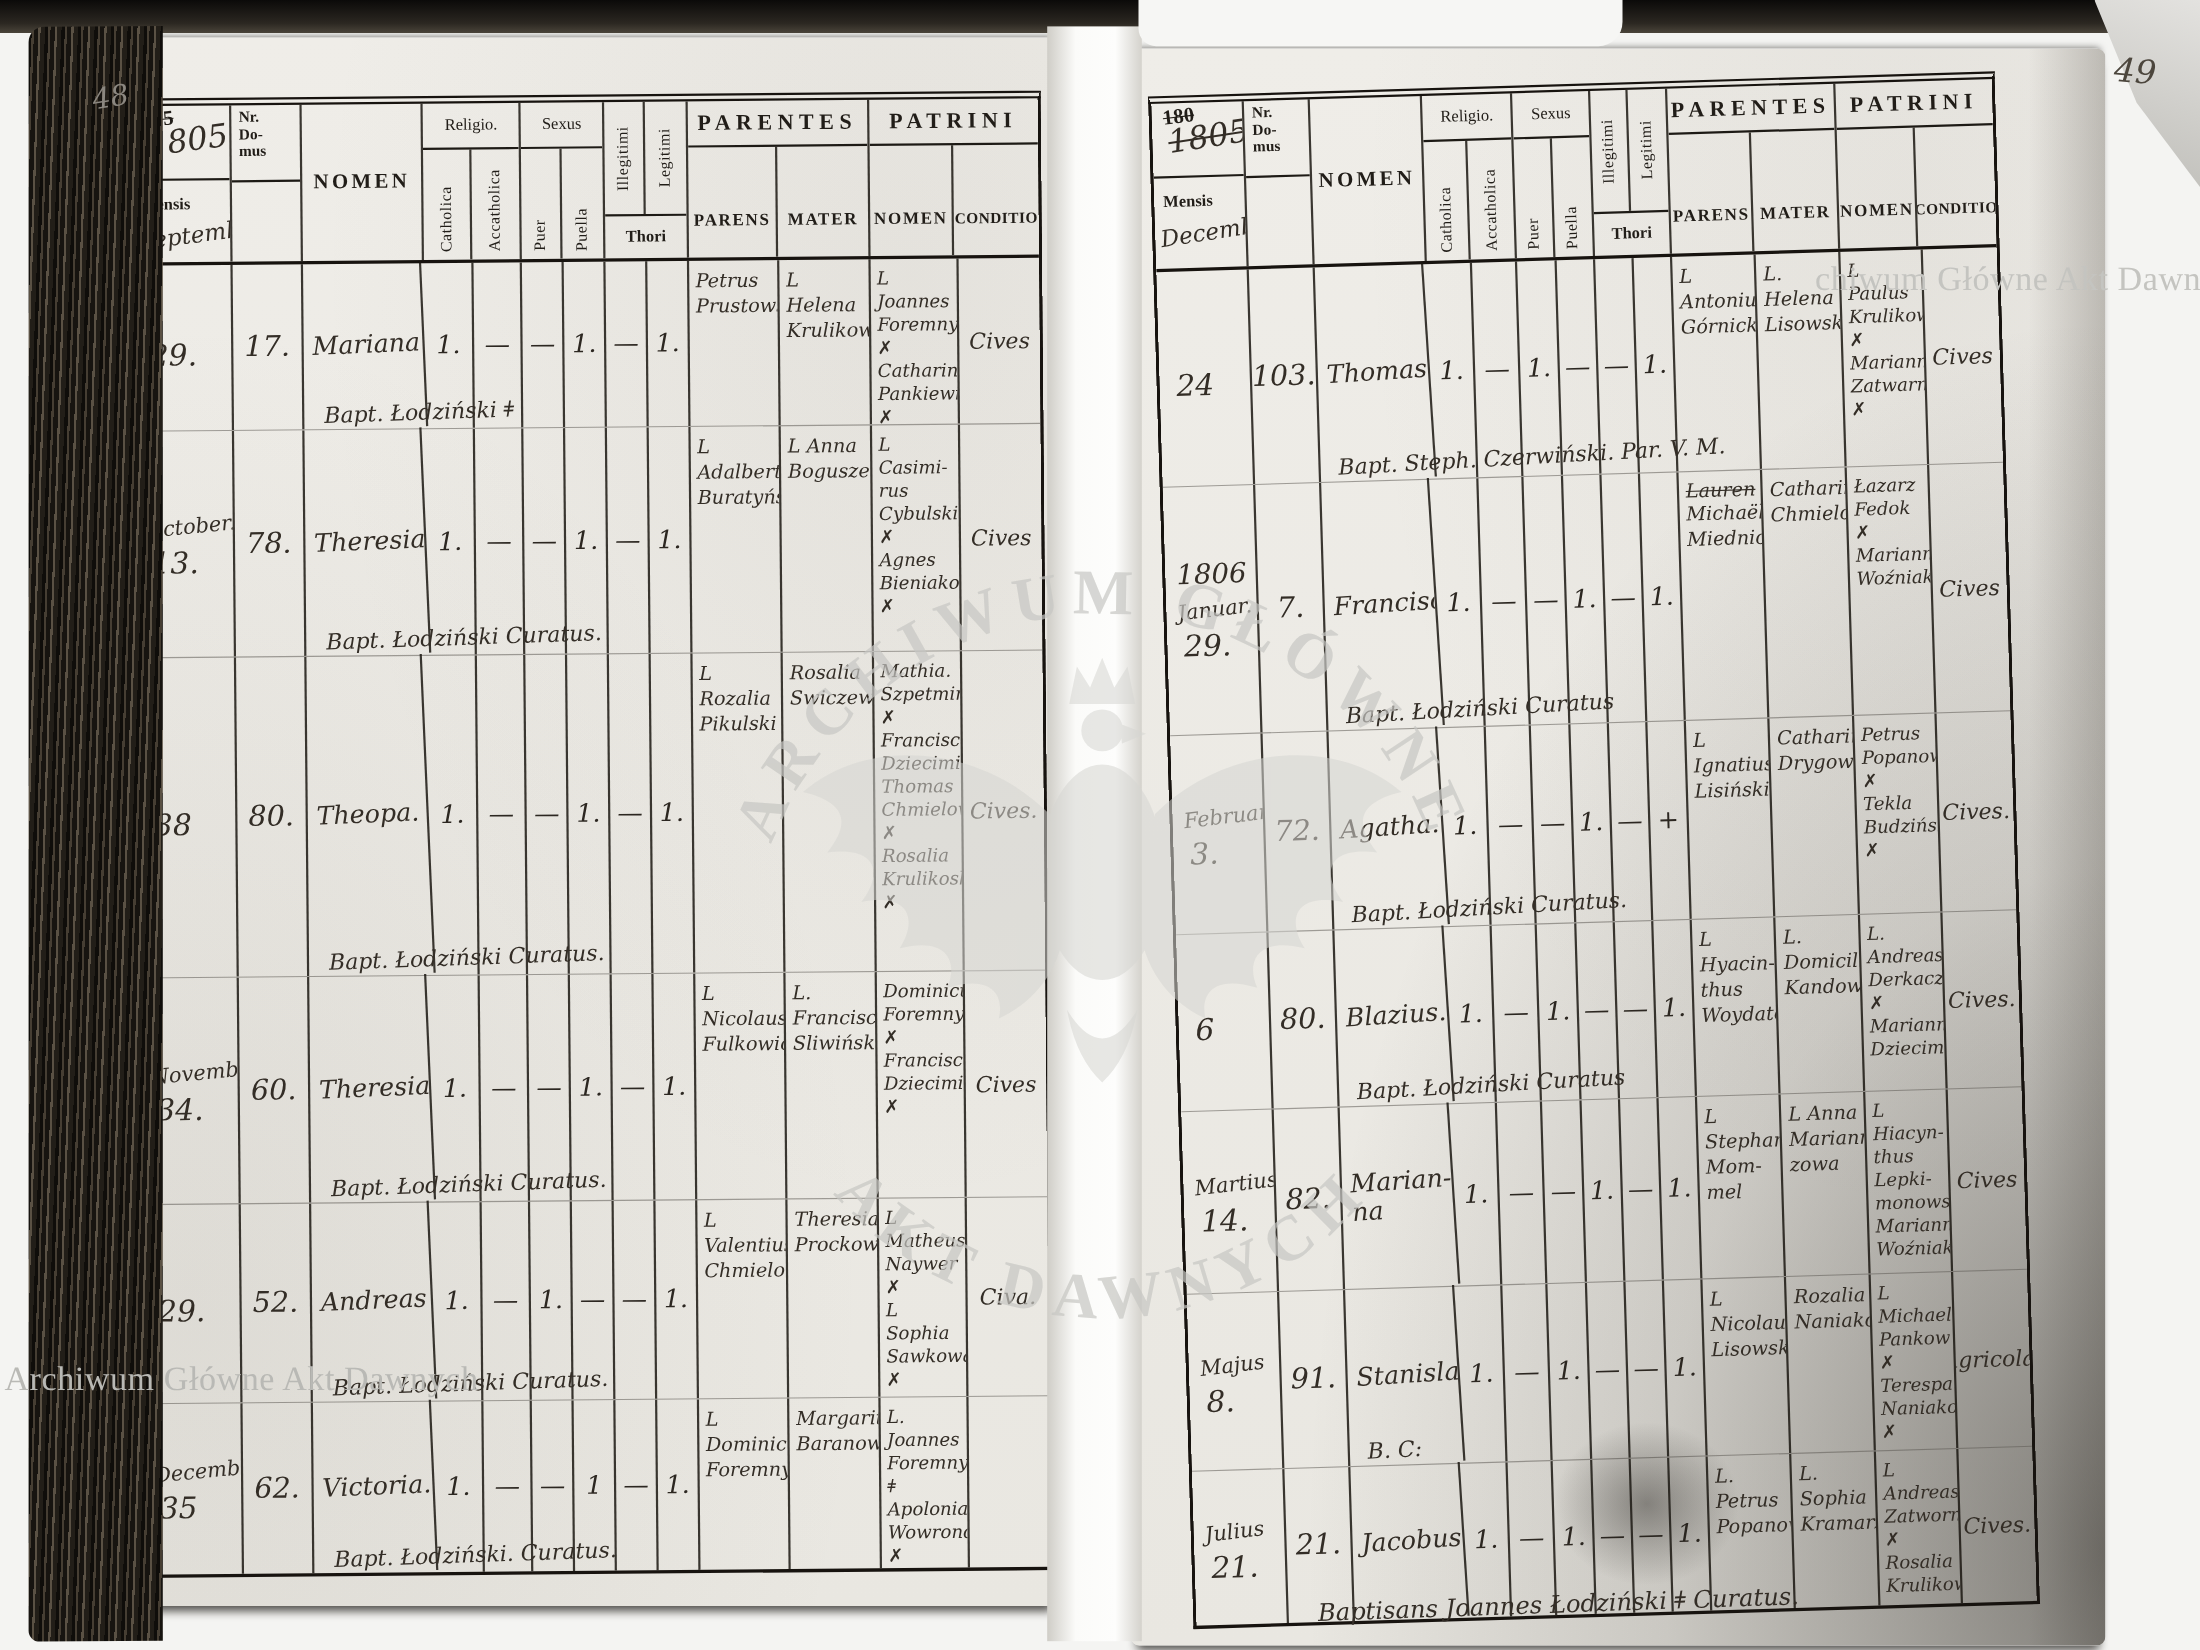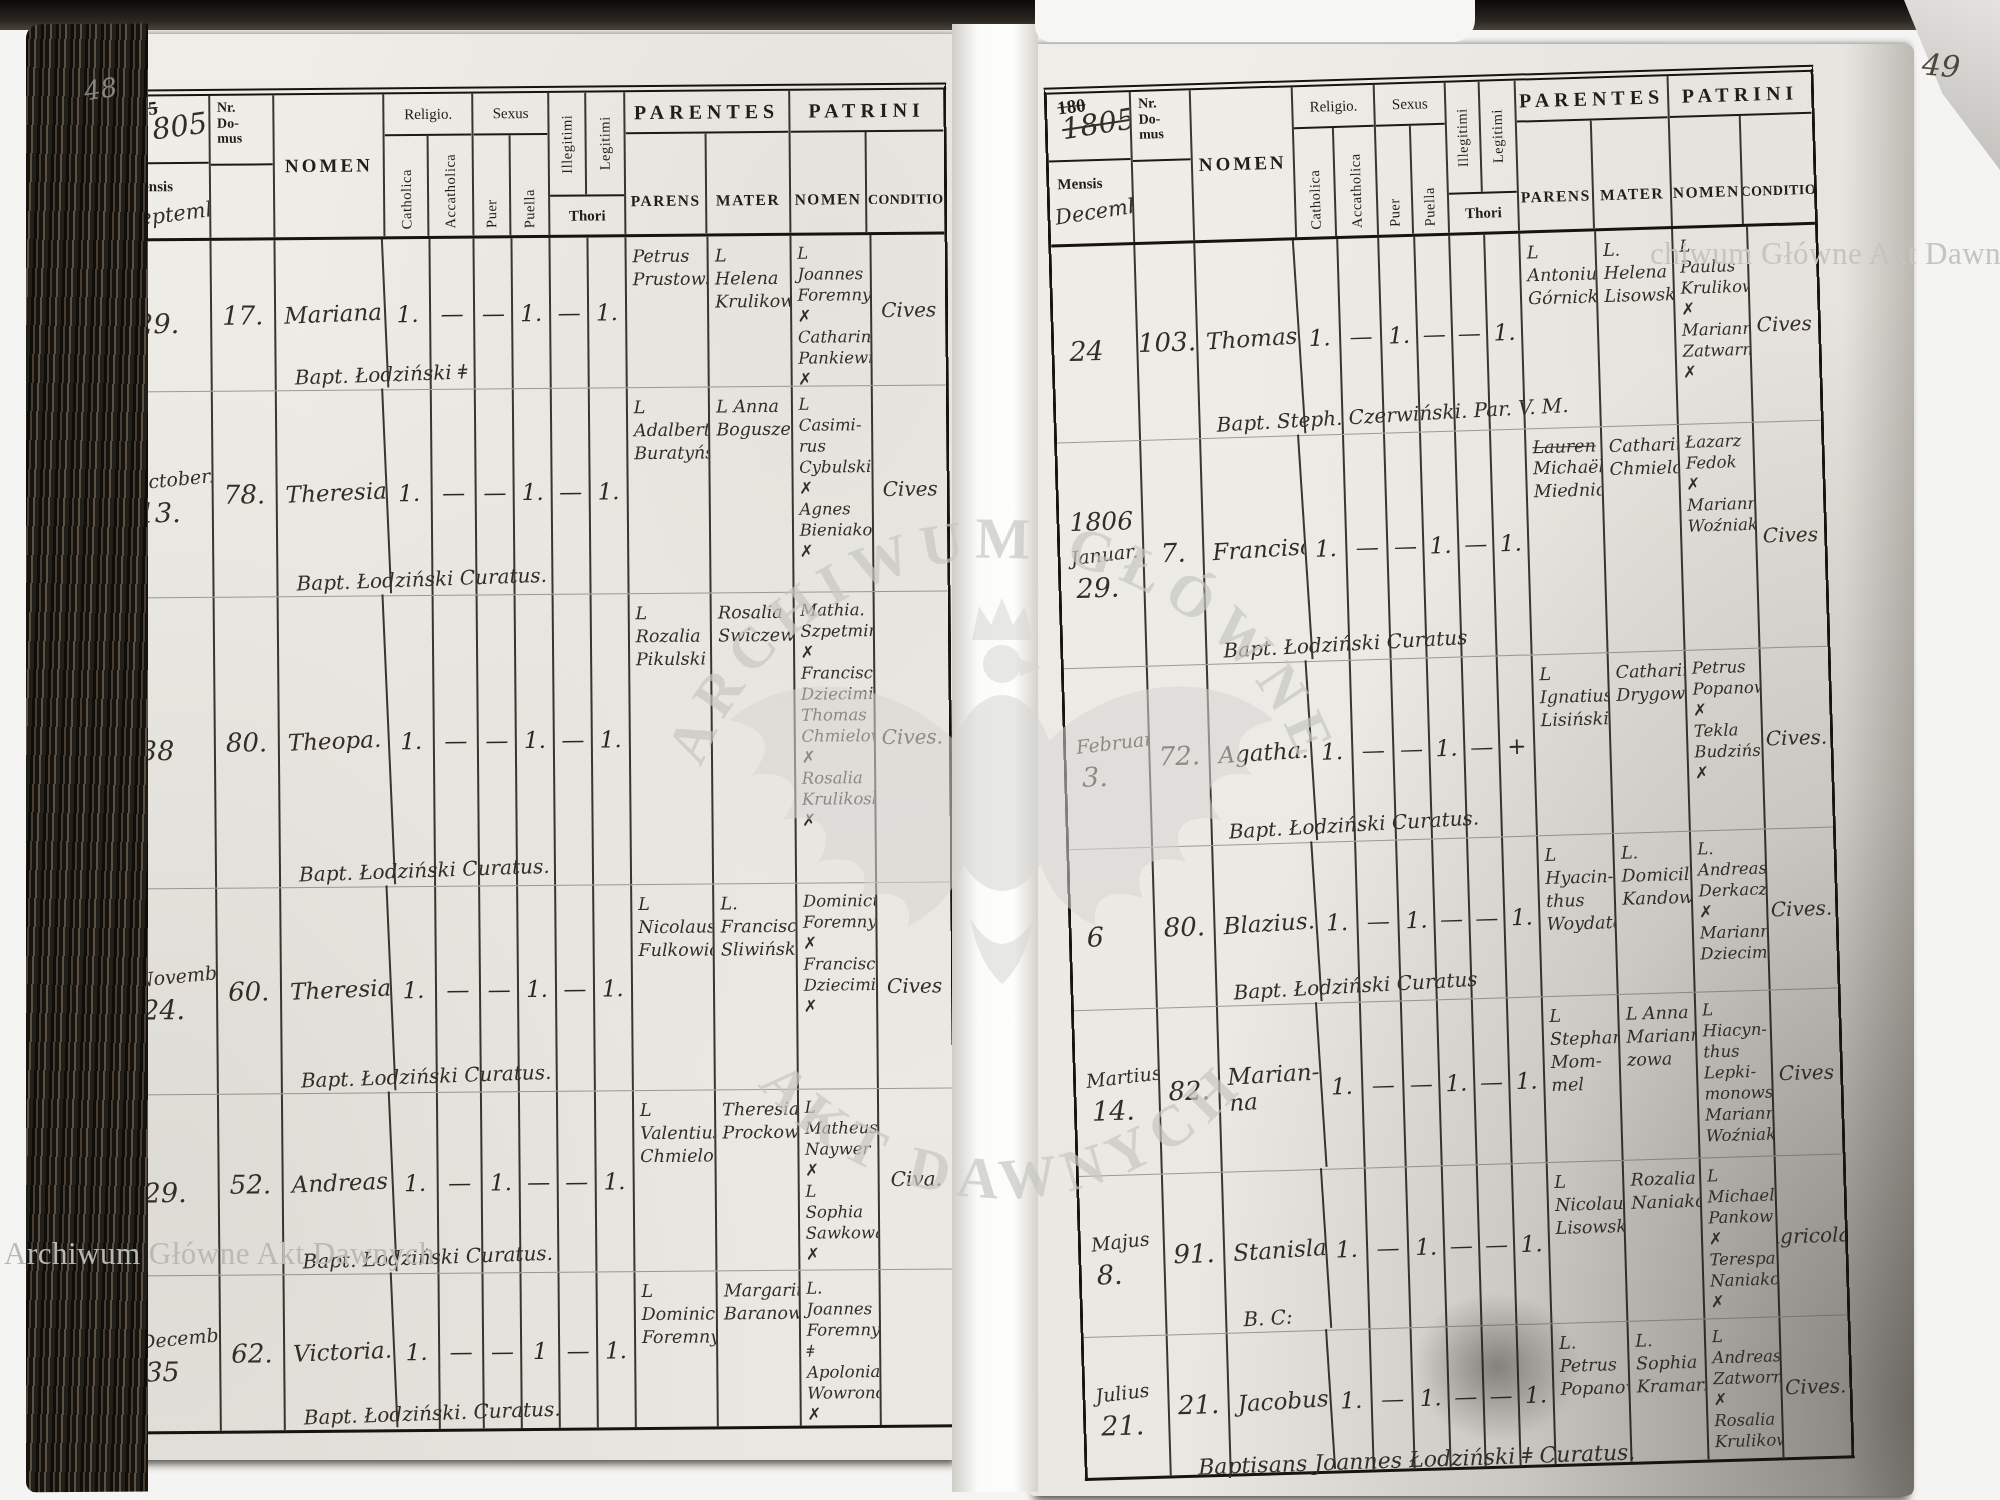--- a/index.html
+++ b/index.html
@@ -319,21 +319,21 @@
 Rosalia
 Krulikoska ✗</span>
             </div>
             <div class="c cond hw">Cives.</div>
             <div class="bapt hw">Bapt. Łodziński Curatus.</div>
           </div>
           <div class="row">
             <div class="c mensis-c bR">
               <span class="hw year-note"></span>
               <span class="hw month">November</span>
-              <span class="hw day">24.</span>
+              <span class="hw day">34.</span>
             </div>
             <div class="c nr-c bR hw">60.</div>
             <div class="c nomen-c bR hw">Theresia</div>
             <div class="c tick bR">1.</div>
             <div class="c tick bR">—</div>
             <div class="c tick bR">—</div>
             <div class="c tick bR">1.</div>
             <div class="c tick bR">—</div>
             <div class="c tick bR">1.</div>
             <div class="c txt bR">

